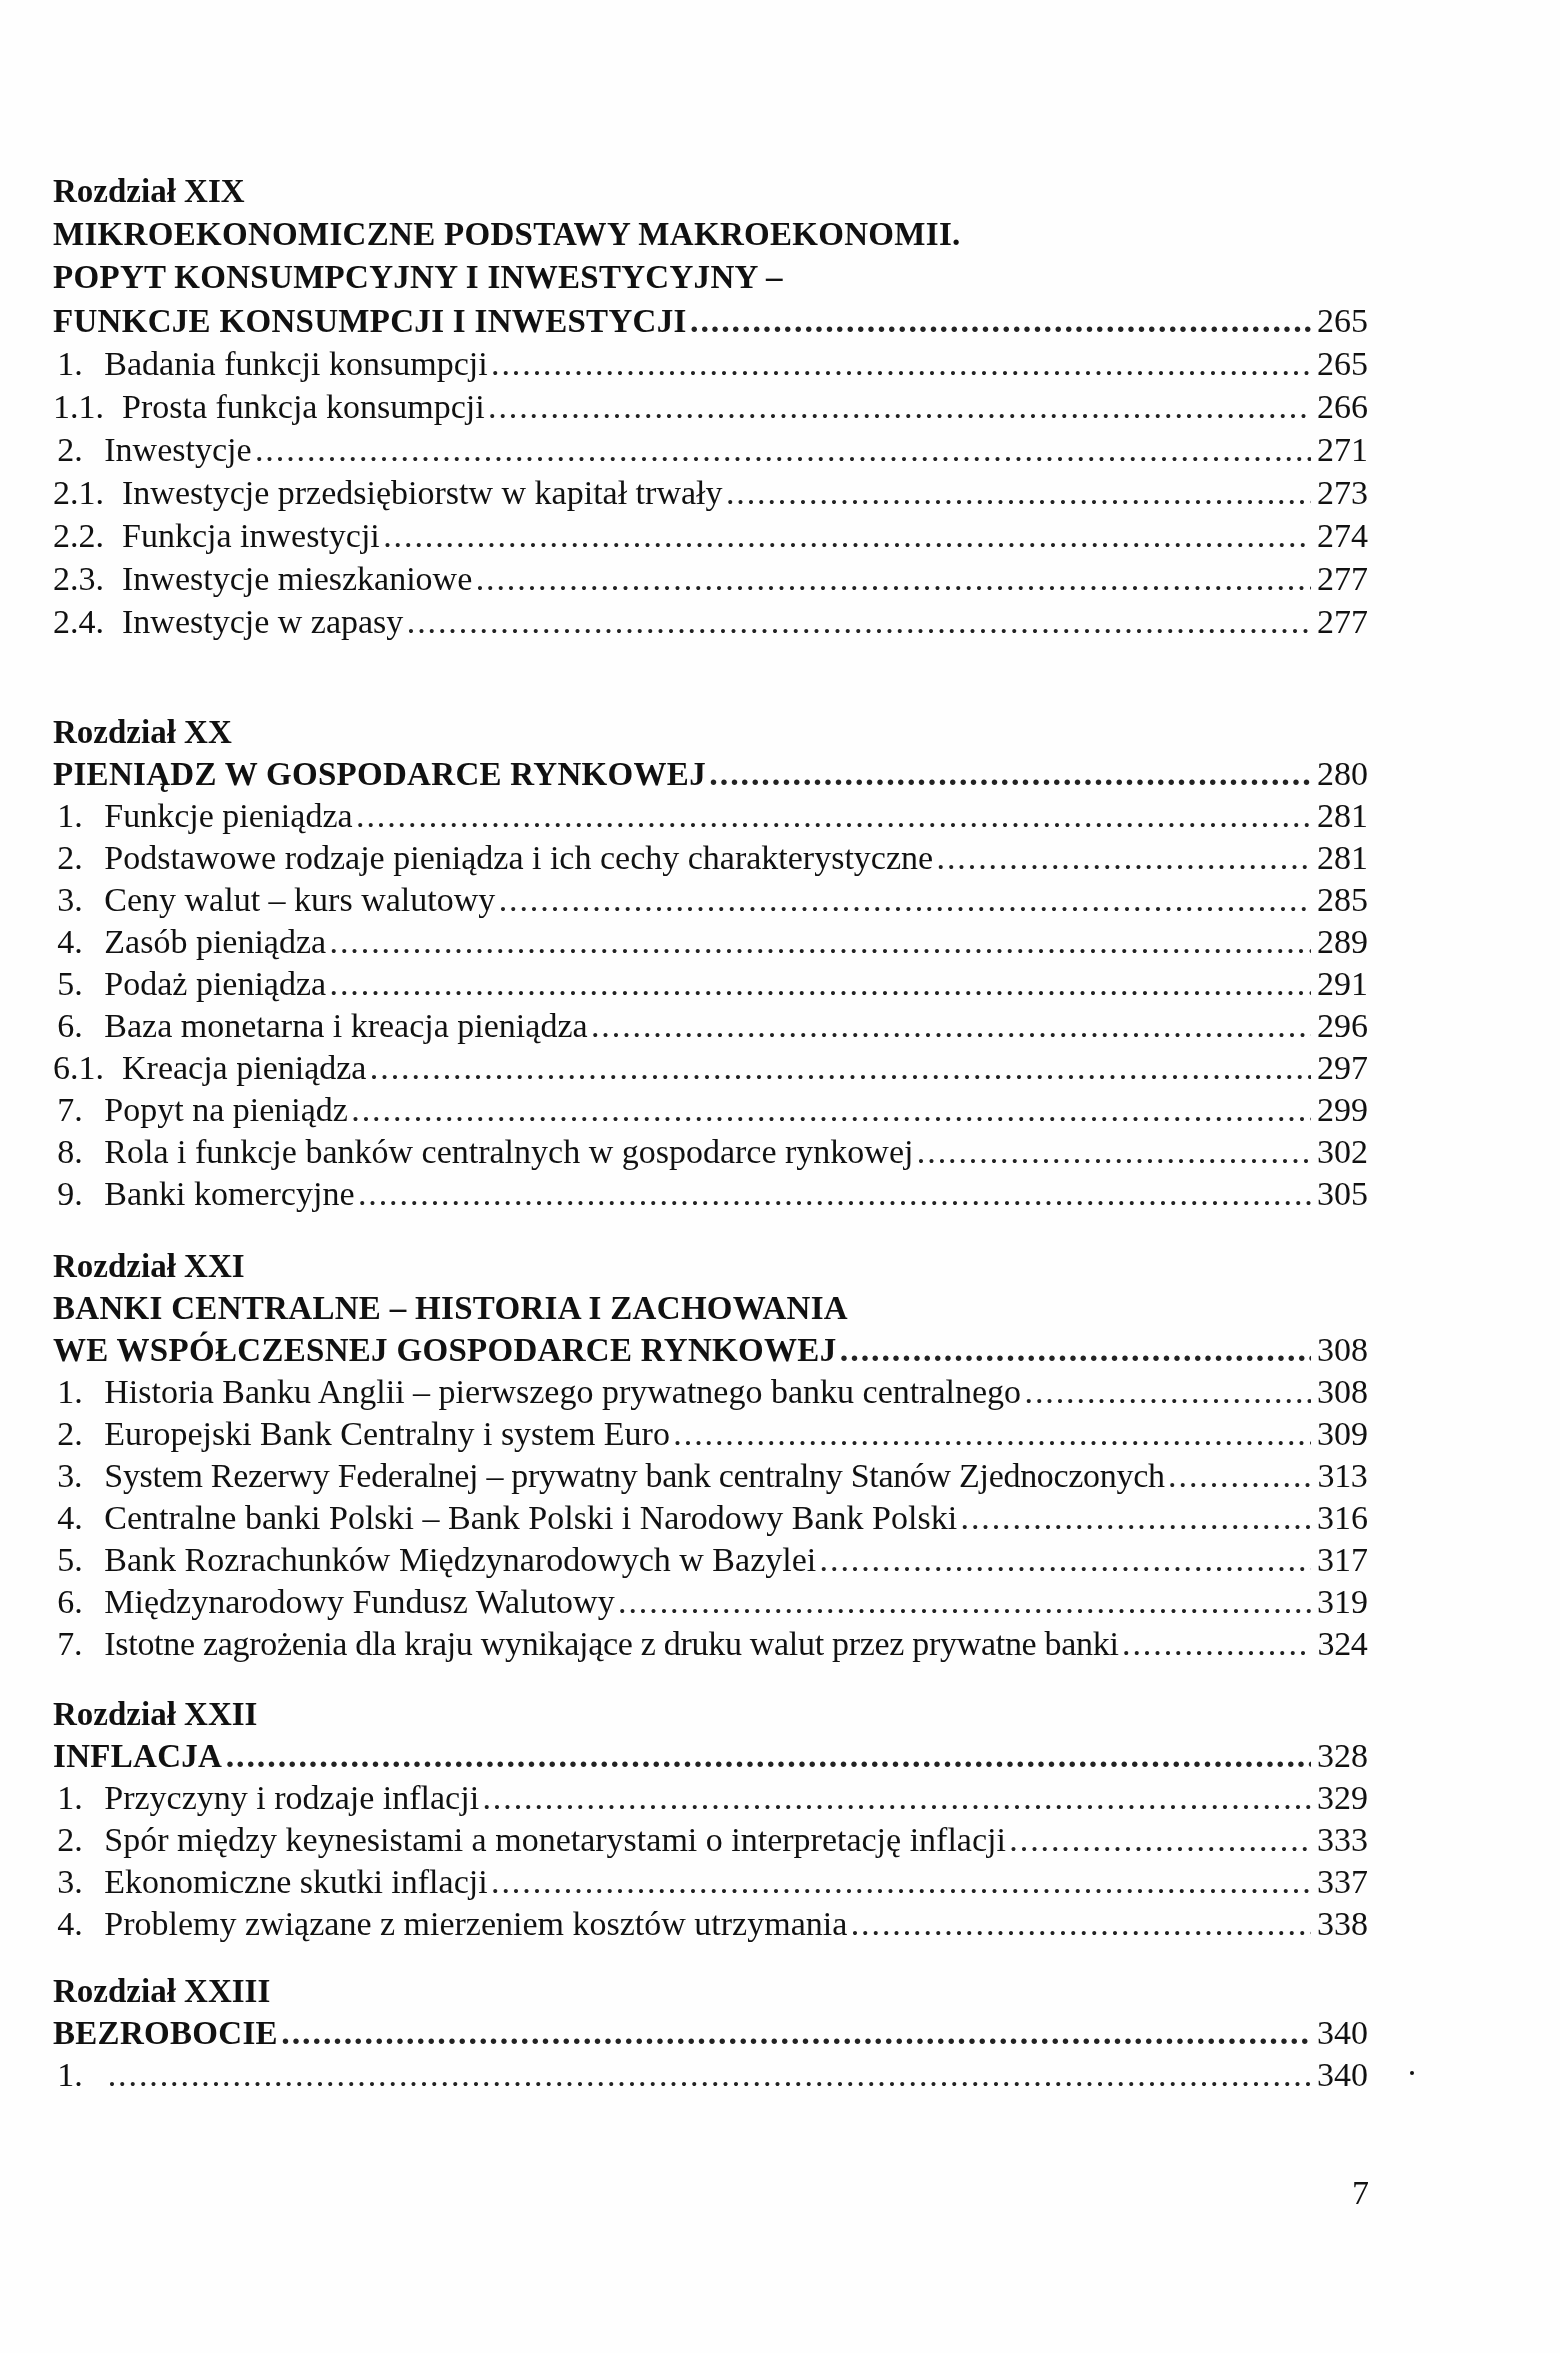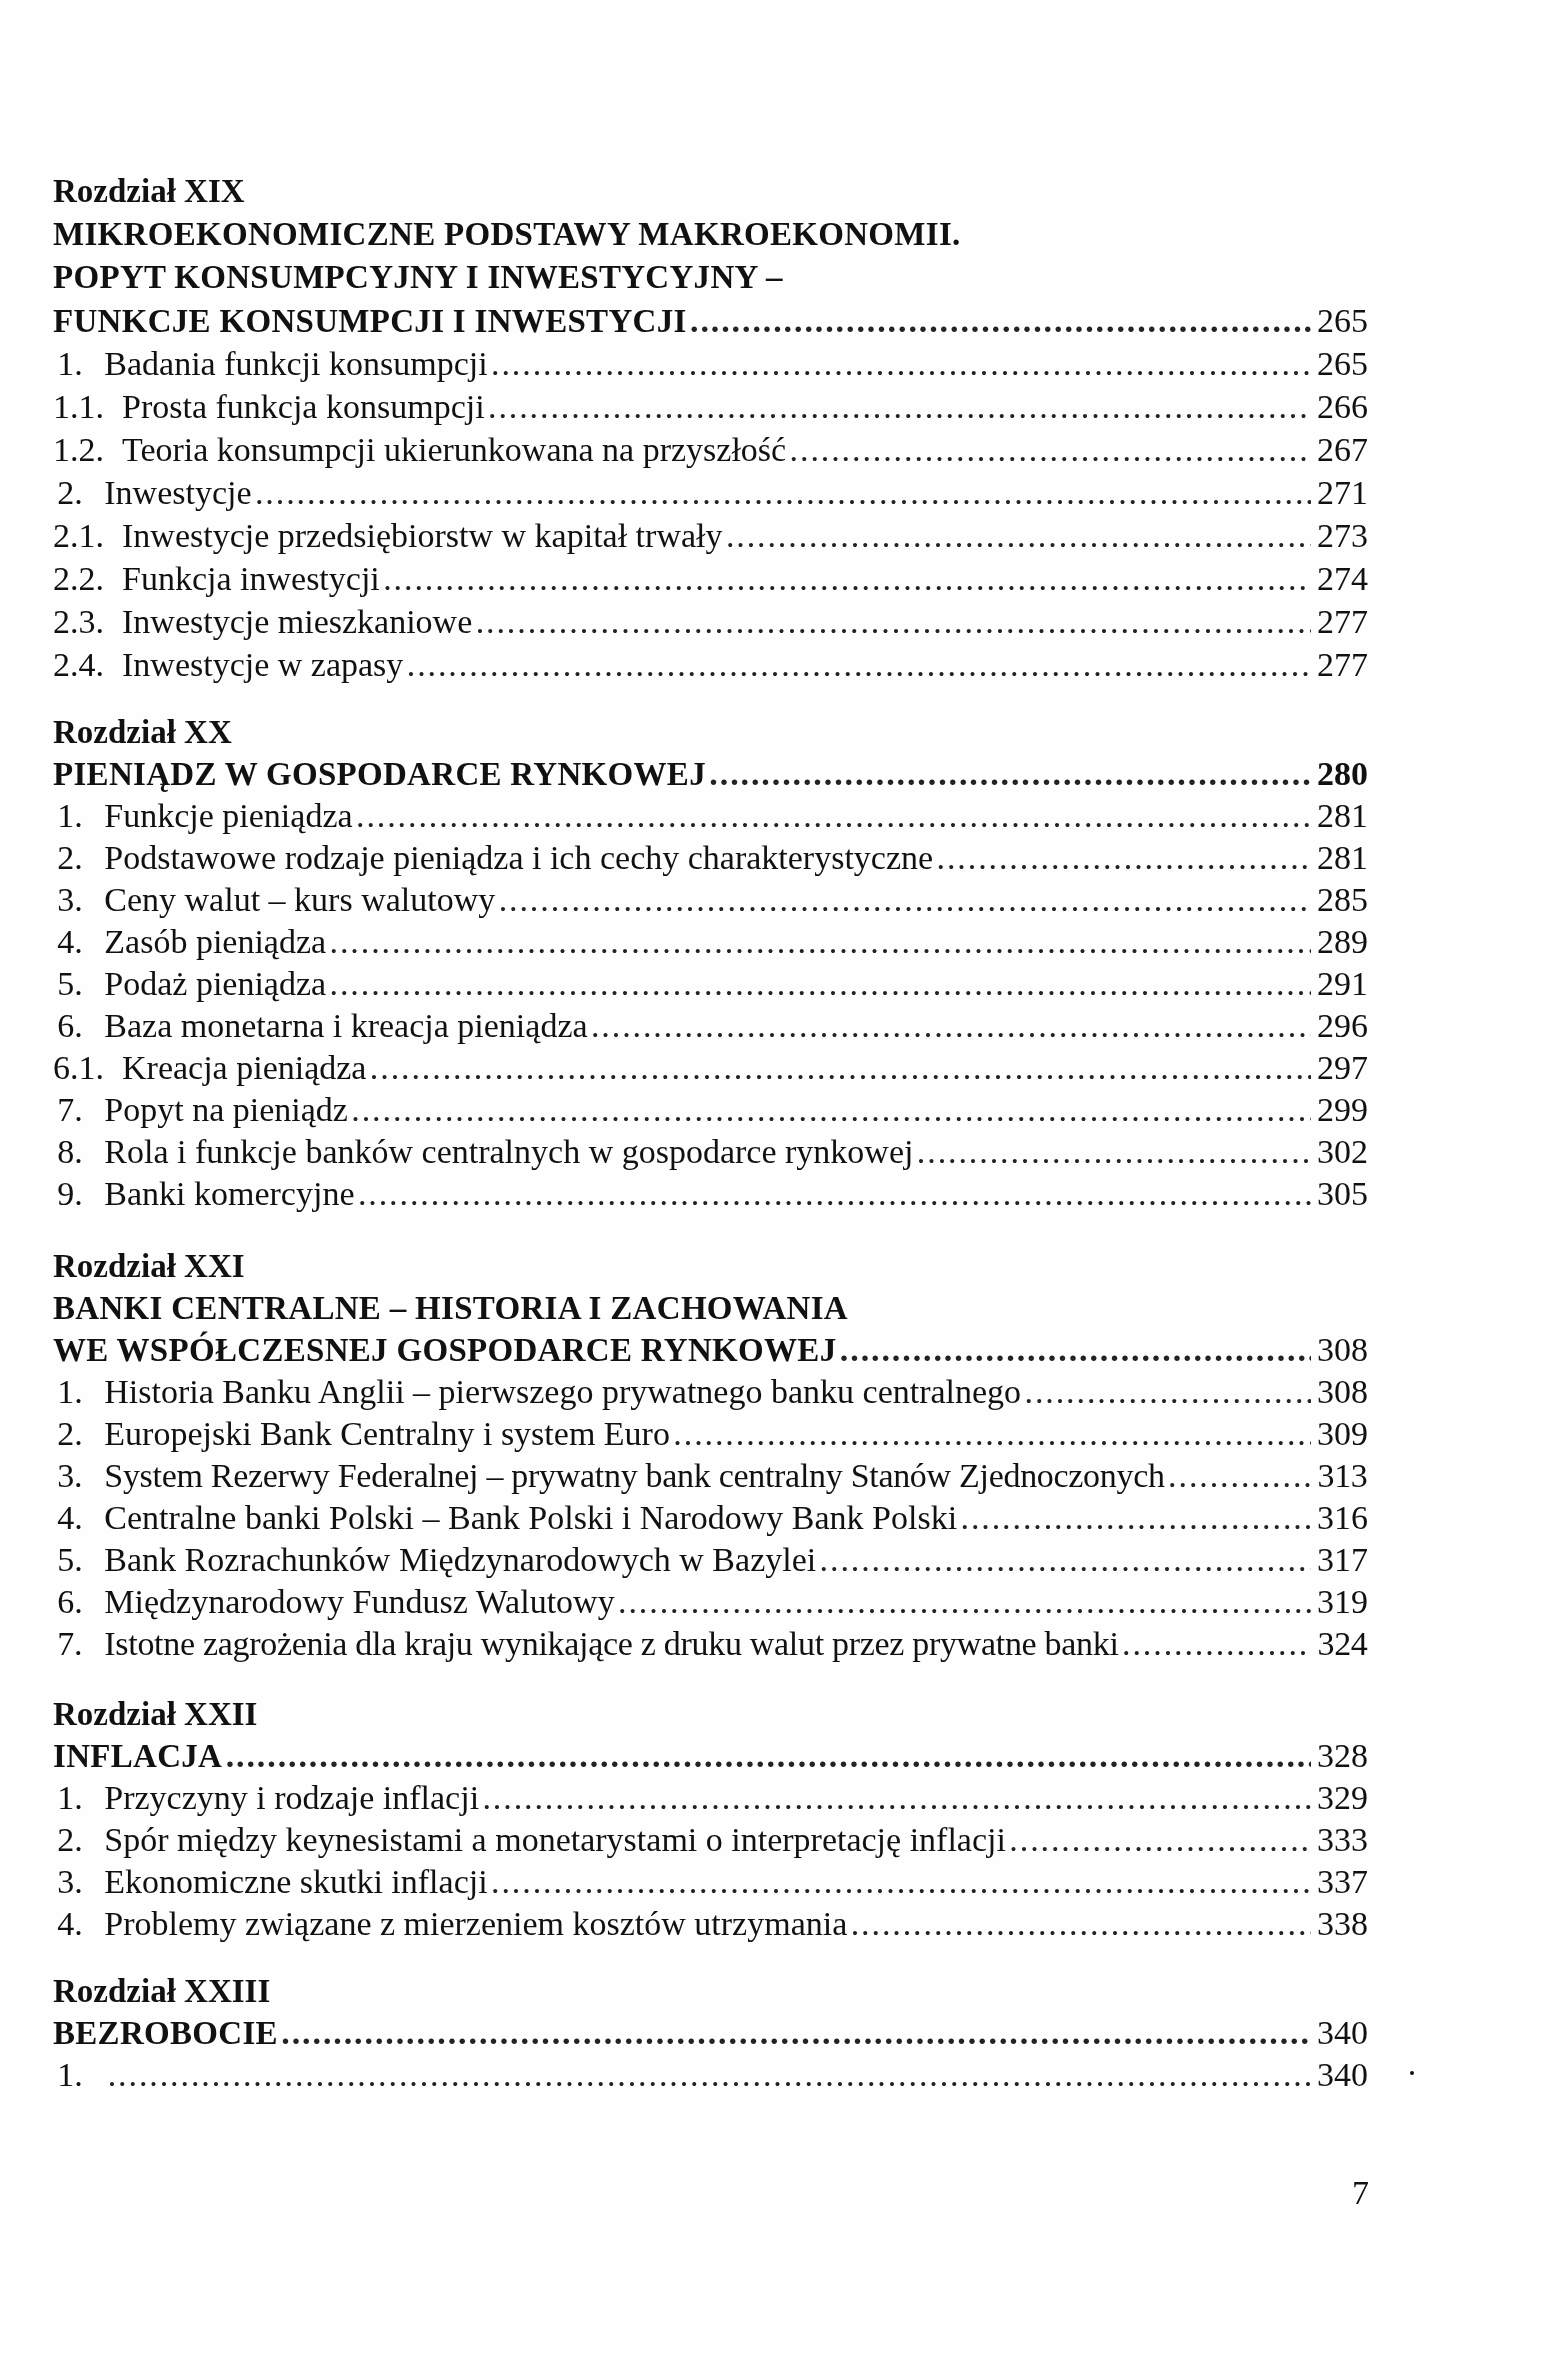--- a/index.html
+++ b/index.html
@@ -45,26 +45,20 @@
         <span class="dots"></span>
         <span class="pg">265</span>
       </div>
     <div class="line">
         <span class="num l2">1.1.</span>
         <span class="txt">Prosta funkcja konsumpcji</span>
         <span class="dots"></span>
         <span class="pg">266</span>
       </div>
     <div class="line">
-        <span class="num l2">1.2.</span>
-        <span class="txt">Teoria konsumpcji ukierunkowana na przyszłość</span>
-        <span class="dots"></span>
-        <span class="pg">267</span>
-      </div>
-    <div class="line">
         <span class="num l1">2.</span>
         <span class="txt">Inwestycje</span>
         <span class="dots"></span>
         <span class="pg">271</span>
       </div>
     <div class="line">
         <span class="num l2">2.1.</span>
         <span class="txt">Inwestycje przedsiębiorstw w kapitał trwały</span>
         <span class="dots"></span>
         <span class="pg">273</span>
@@ -87,21 +81,21 @@
         <span class="dots"></span>
         <span class="pg">277</span>
       </div>
   </div>
 
   <div class="section" style="top:711px;">
     <div class="line chap-label">Rozdział XX</div>
     <div class="line title">
       <span class="txt">PIENIĄDZ W GOSPODARCE RYNKOWEJ</span>
       <span class="dots"></span>
-      <span class="pg" style="font-weight:bold;font-size:34px;letter-spacing:0">280</span>
+      <span class="pg" style="font-weight:normal;font-size:34px;letter-spacing:0">280</span>
     </div>
     <div class="line">
         <span class="num l1">1.</span>
         <span class="txt">Funkcje pieniądza</span>
         <span class="dots"></span>
         <span class="pg">281</span>
       </div>
     <div class="line">
         <span class="num l1">2.</span>
         <span class="txt">Podstawowe rodzaje pieniądza i ich cechy charakterystyczne</span>

